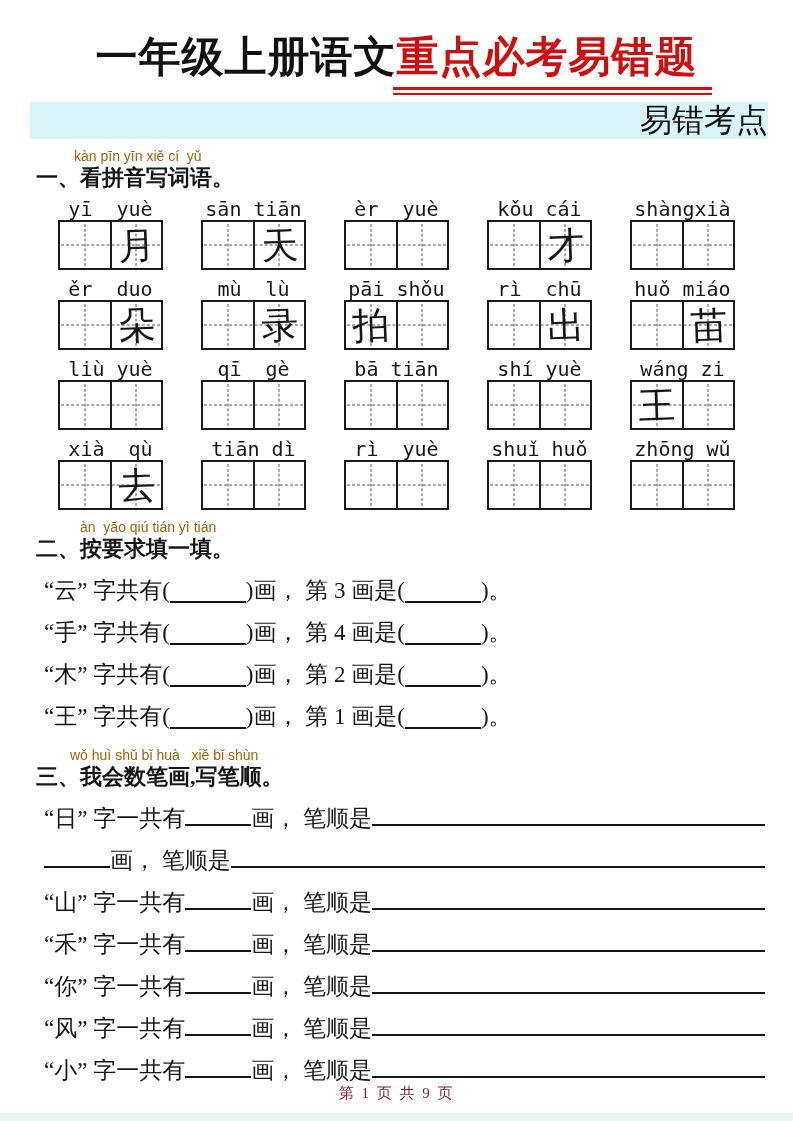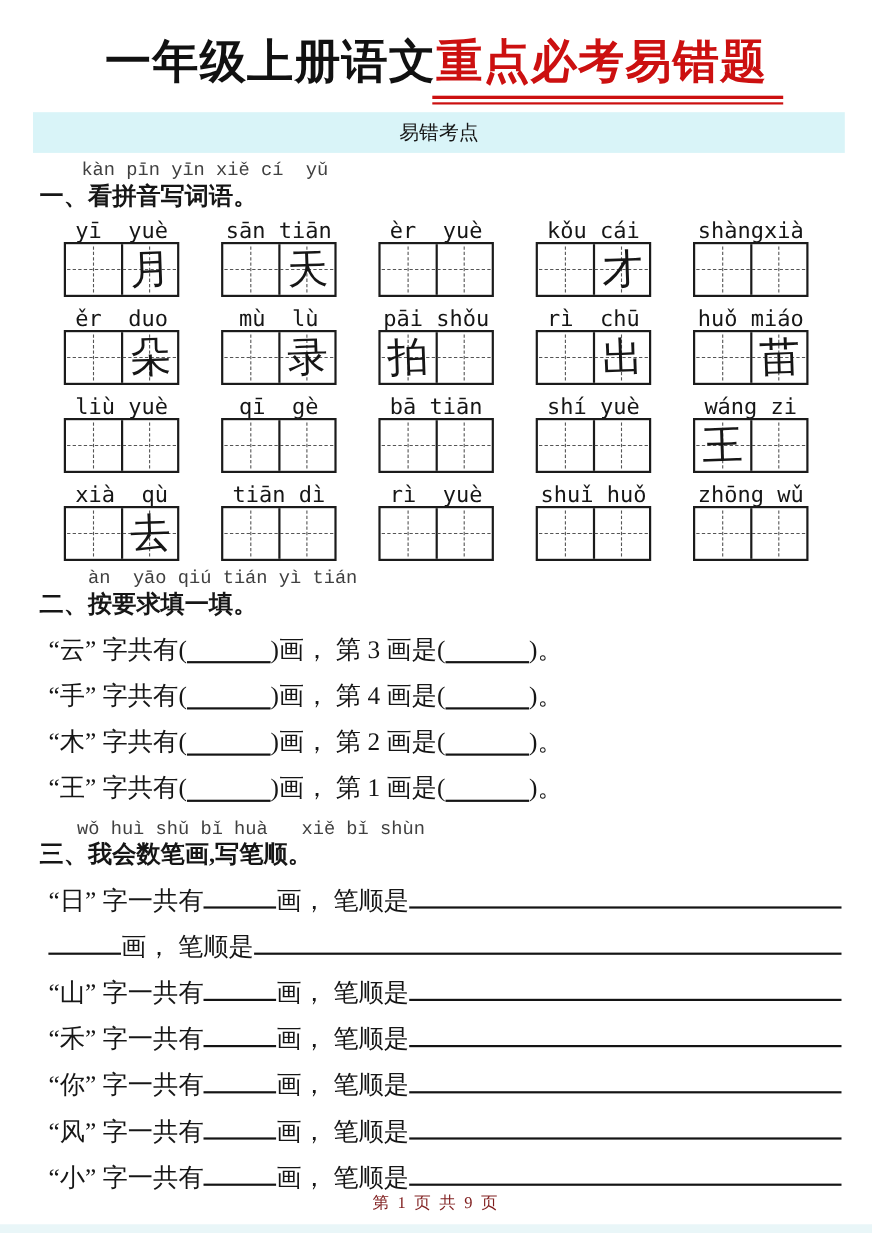--- a/index.html
+++ b/index.html
@@ -45,32 +45,32 @@
     bottom:-7px;
     height:8px;
     border-top:3px solid var(--accent-red);
     border-bottom:2px solid var(--accent-red);
   }
   
   .banner{
     margin:14px 25px 0 30px;
     height:37px;
     background:var(--banner-bg);
-    text-align:center;
-    font-size:18px;
+    text-align:right;
+    font-size:32px;
     line-height:37px;
     font-weight:500;
   }
   
   .sec{margin-top:10px;}
   .sec-pinyin{
-    font-family:Liberation Mono, monospace;
-    font-size:17px;
+    font-family:Liberation Sans, sans-serif;
+    font-size:14px;
     line-height:14px;
-    color:#404040;
+    color:#a16207;
     white-space:pre;
   }
   .sec1 .sec-pinyin{margin-left:74px;}
   .sec2 .sec-pinyin{margin-left:80px;}
   .sec3 .sec-pinyin{margin-left:70px;}
   .sec-title{
     margin-left:36px;
     font-size:22px;
     font-weight:600;
     line-height:30px;

